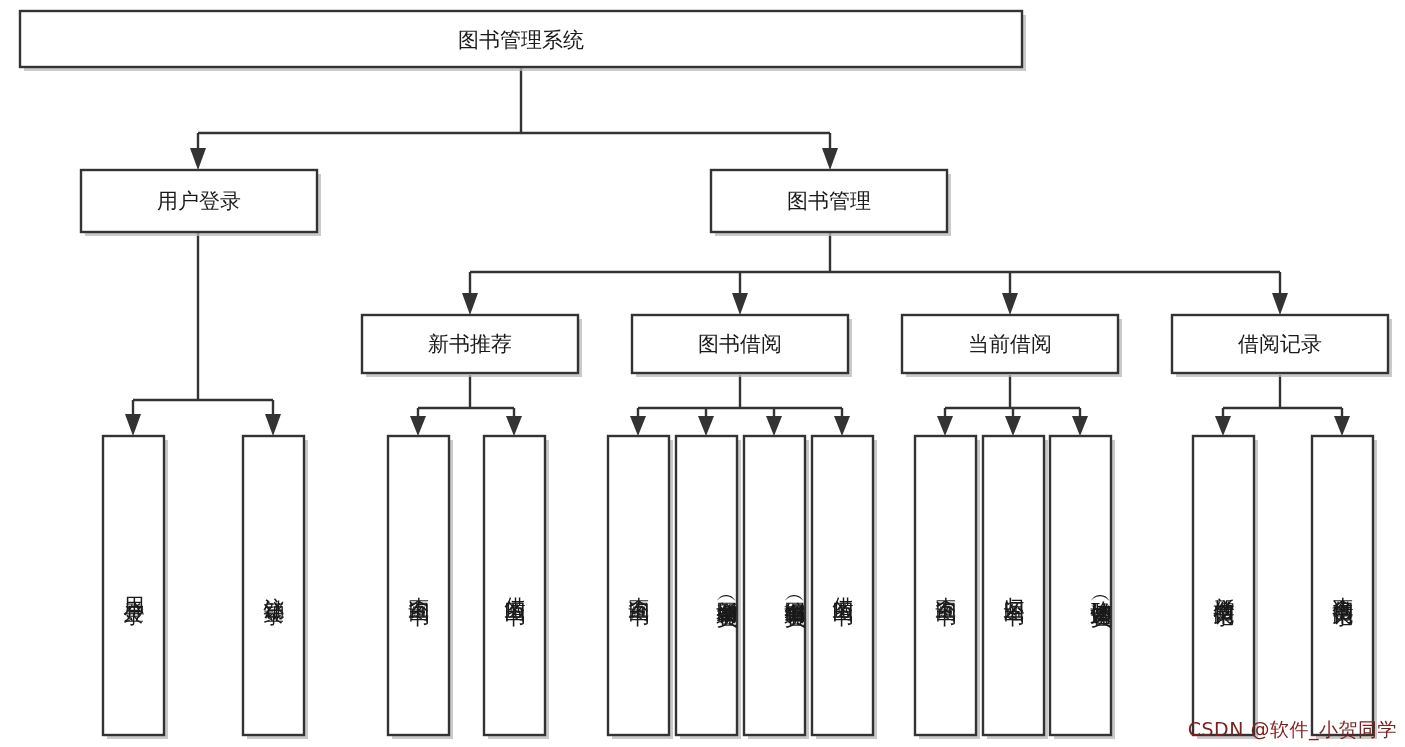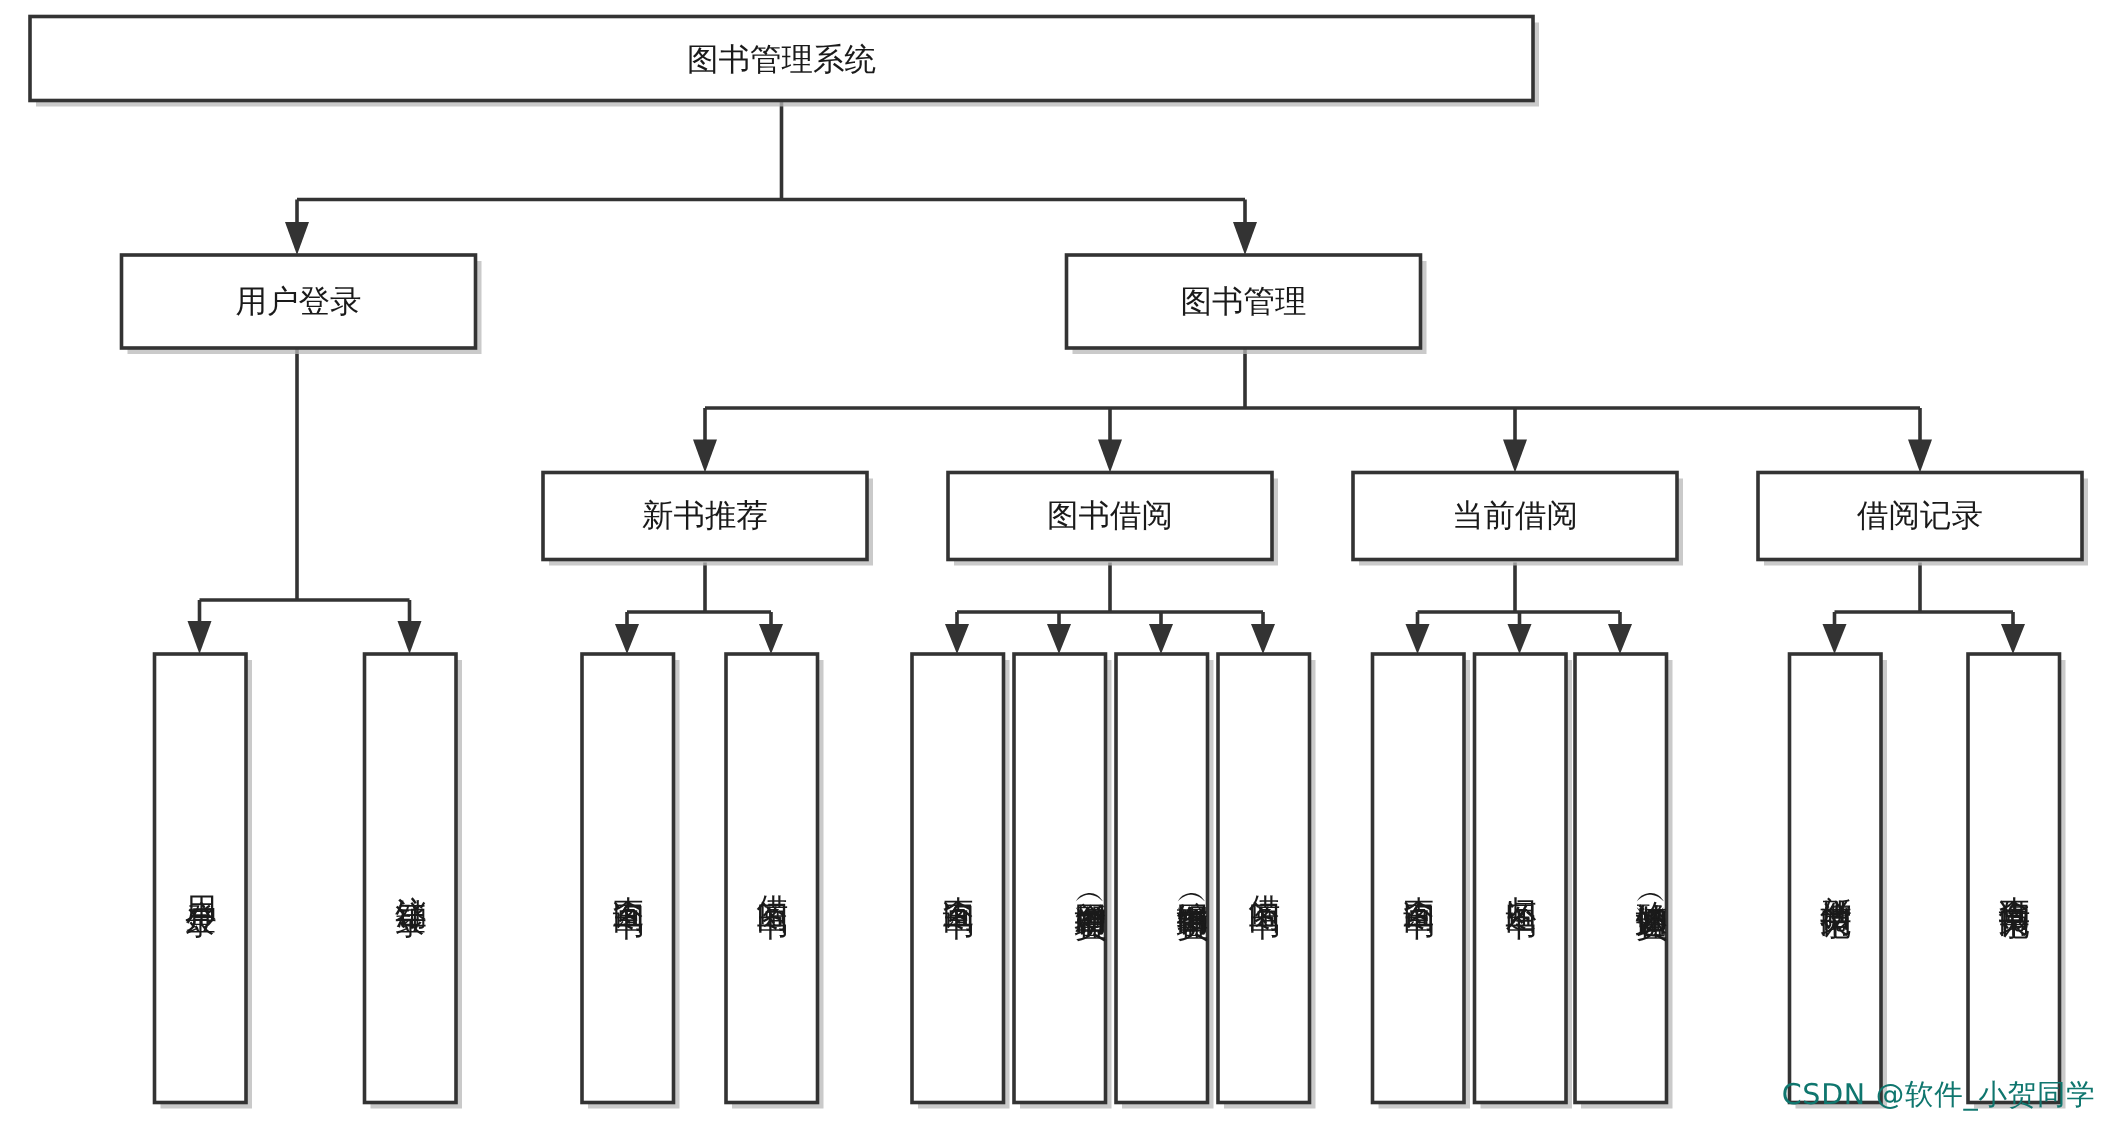--- a/index.html
+++ b/index.html
@@ -68,21 +68,21 @@
     text-align: center;
     white-space: nowrap;
     pointer-events: none;
   }
   .watermark {
     position: absolute;
     right: 8px;
     bottom: 4px;
     font-family: "DejaVu Sans", "Liberation Sans", sans-serif;
     font-size: 19px;
-    color: #0f766e;
+    color: #7f1d1d;
     letter-spacing: 0.5px;
     white-space: nowrap;
   }
 </style>
 </head>
 <body>
 
 <div id="diagram-root">
 
   <svg id="tree-svg" viewBox="0 0 1405 747" xmlns="http://www.w3.org/2000/svg">

